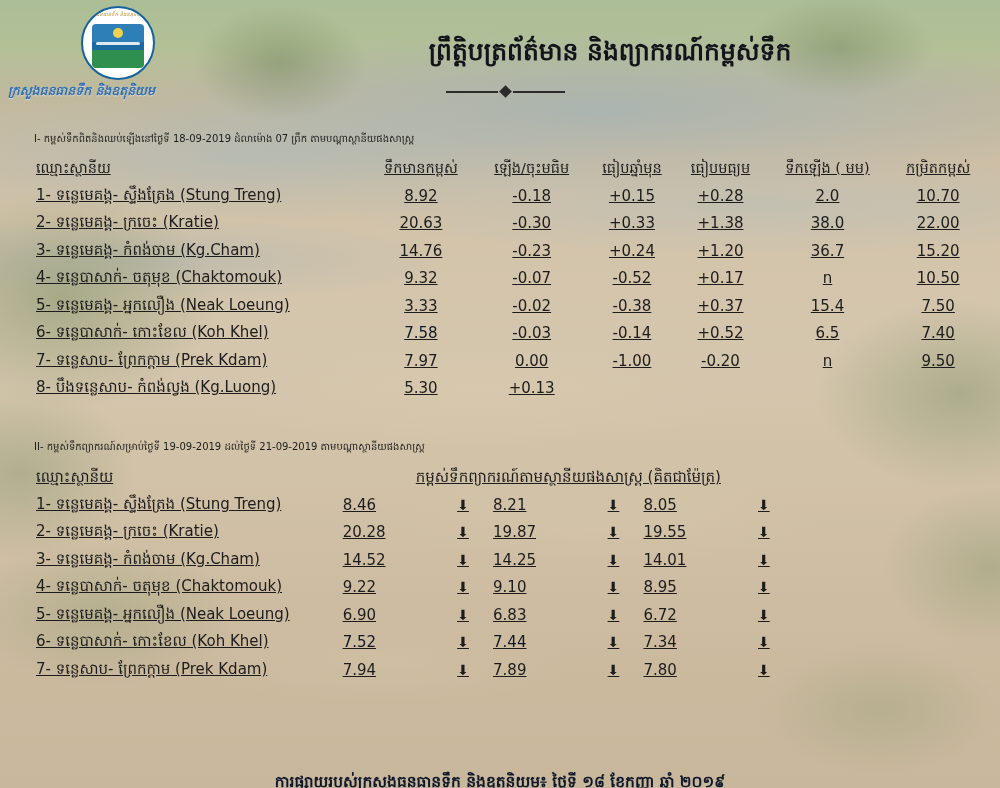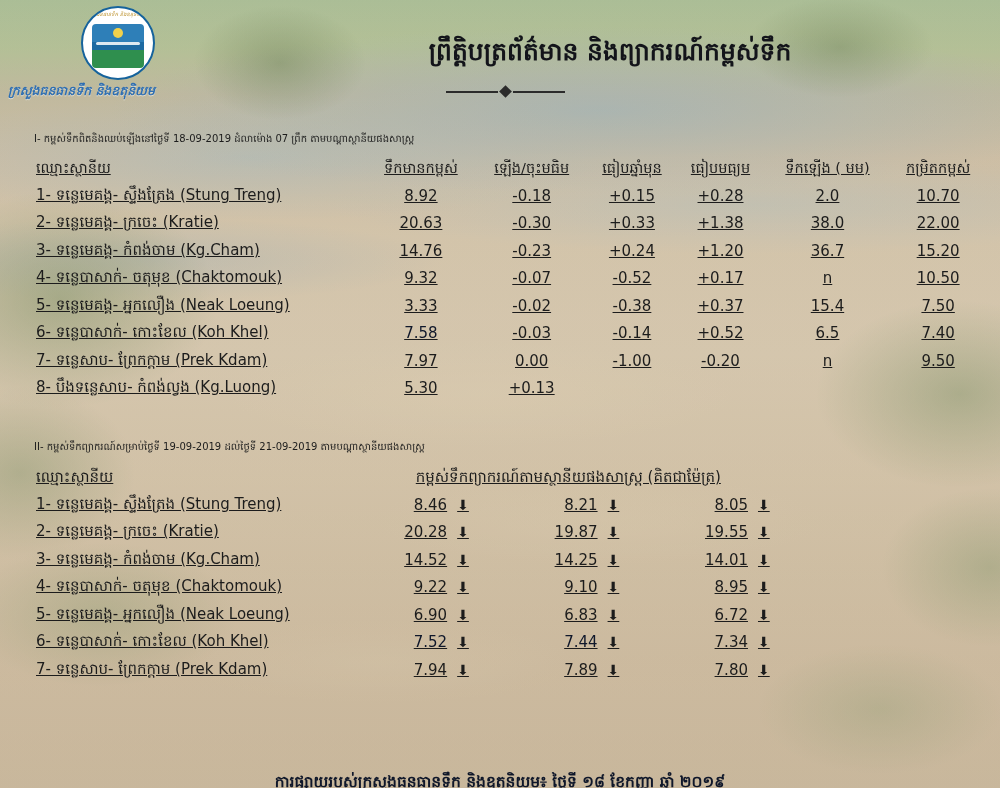--- a/index.html
+++ b/index.html
@@ -211,21 +211,21 @@
 
   .t2 { width: 760px; }
   .t2 td.name, .t2 th.name {
     text-align: left;
     width: 330px;
     padding-left: 2px;
   }
   .t2 th { height: 26px; font-size: 15px; }
   .t2 td { height: 27.5px; }
   .t2 .row-name { padding-left: 16px; }
-  .t2 .valcell { width: 120px; text-align: right; padding-right: 4px; }
+  .t2 .valcell { width: 120px; text-align: left; padding-right: 4px; }
   .t2 .arrowcell { width: 42px; text-align: left; padding-left: 6px; font-size: 14px; }
   .t2 .datehdr { text-align: center; }
 
   .redval { color: #0f172a; }
   .footer {
     position: absolute;
     left: 0; right: 0;
     top: 772px;
     text-align: center;
     color: #0f172a;

